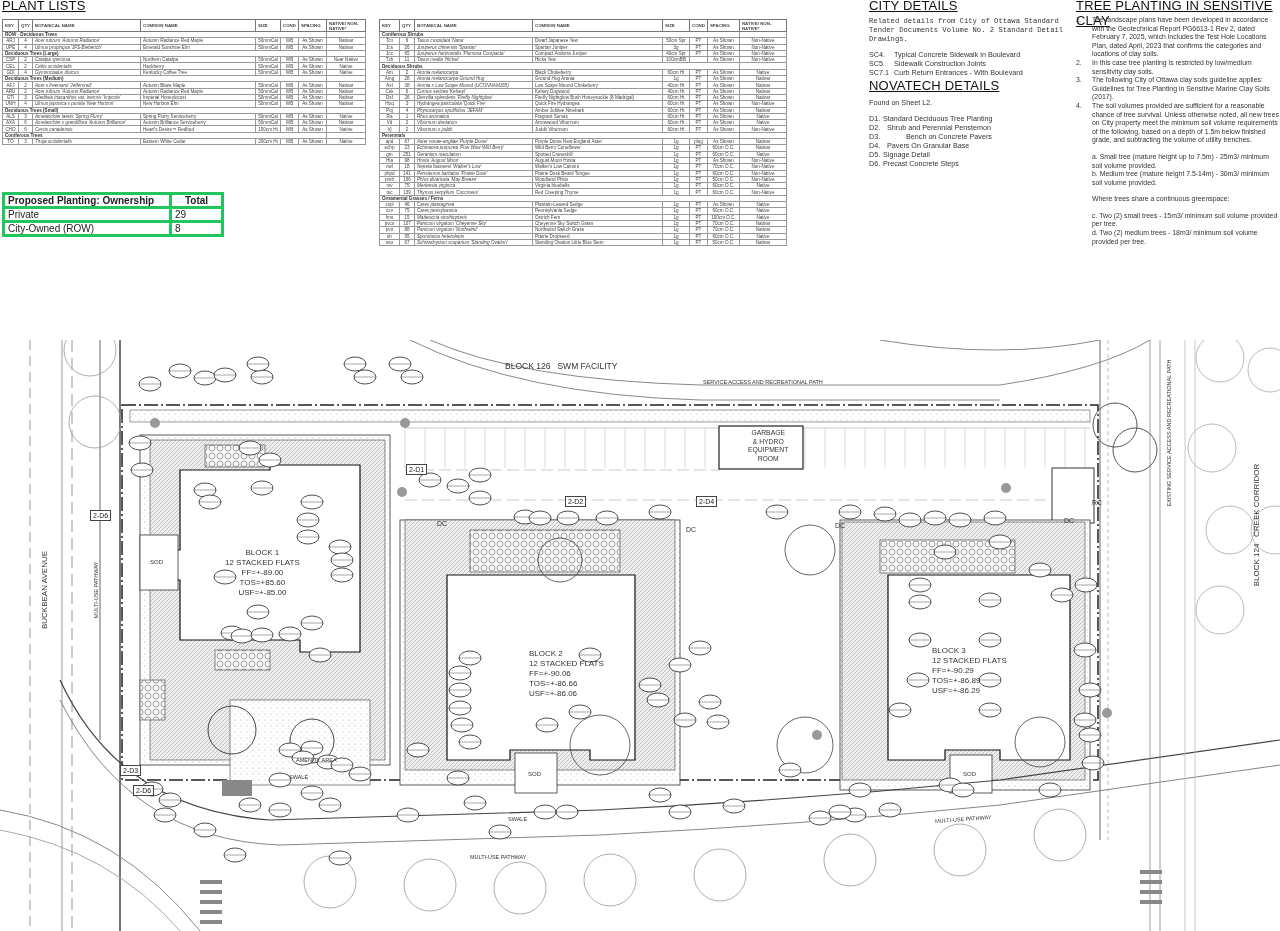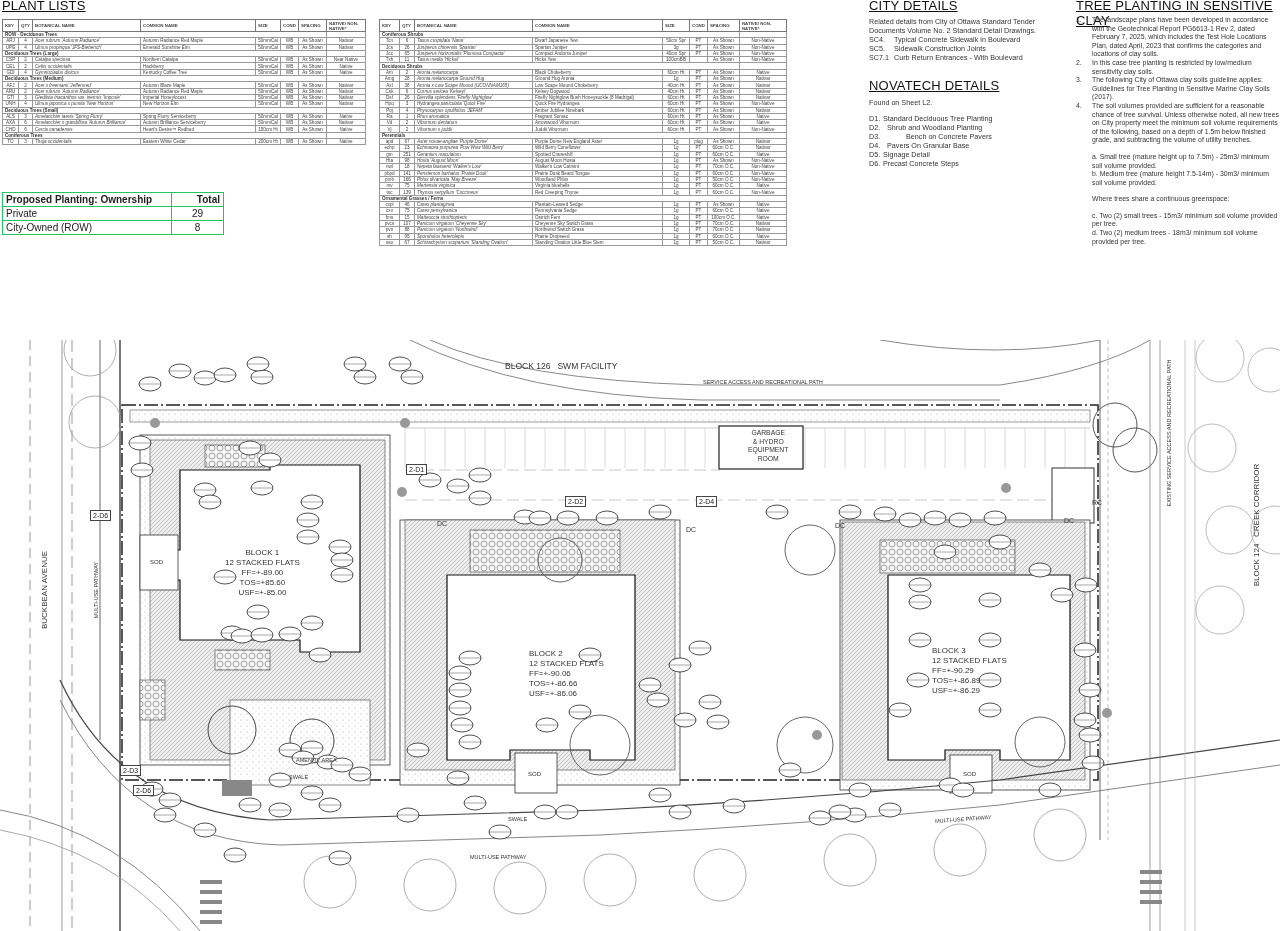--- a/index.html
+++ b/index.html
@@ -5,22 +5,22 @@
   * { box-sizing: border-box; margin: 0; padding: 0; }
   body { width: 1280px; height: 931px; background: #ffffff; font-family: "Liberation Sans", sans-serif; color: #222; position: relative; overflow: hidden; }
   .heading { position: absolute; font-size: 13px; text-decoration: underline; color: #111; letter-spacing: 0.2px; }
   table.pl { position: absolute; border-collapse: collapse; font-size: 4.6px; color: #444; }
   table.pl th { font-weight: bold; font-size: 4.4px; border: 0.6px solid #777; padding: 0.5px 2px; text-align: left; height: 9px; }
   table.pl td { border: 0.6px solid #999; padding: 0 2px; height: 6.3px; white-space: nowrap; }
   table.pl td.c { text-align: center; }
   table.pl td.bot { font-style: italic; }
   table.pl tr.cat td { font-weight: bold; color: #333; font-size: 4.6px; }
   table.own { position: absolute; border-collapse: collapse; font-size: 10px; color: #222; }
-  table.own td { border: 1px solid #22c55e; padding: 0 3px; height: 14px; margin-top: 48px; }
-  table.own td.n { text-align: center; width: 52px; }
+  table.own td { border: 3px solid #22c55e; padding: 0 3px; height: 14px; margin-top: 48px; }
+  table.own td.n { text-align: left; width: 52px; }
   table.own tr.h td { font-weight: bold; }
   .txt { position: absolute; font-size: 7.2px; color: #333; line-height: 9px; }
   .txt .row { display: flex; }
   .txt .k { width: 25px; flex: none; }
   .plan { position: absolute; left: 0; top: 340px; width: 1280px; height: 591px; padding-left: 20px; }
   .lbl { position: absolute; font-size: 7px; color: #333; text-align: center; line-height: 9px; }
   .blk { font-size: 8px; text-align: left; line-height: 10px; }
   .tag { position: absolute; border: 1px solid #444; background: #fff; font-size: 7px; padding: 0 2px; line-height: 9px; }
 </style>
 </head>
@@ -192,21 +192,21 @@
         <td class="c">As Shown</td>
         <td class="c">Native</td>
       </tr>
     </tbody>
 </table>
 
 <table class="own" style="left:2px;top:192px;width:222px;">
   <tbody>
       <tr class="h">
     <td>Proposed Planting: Ownership</td>
-    <td class="n" style="text-align:right">Total</td>
+    <td class="n" style="text-align:center">Total</td>
   </tr>
   <tr>
     <td>Private</td>
     <td class="n">29</td>
   </tr>
   <tr>
     <td>City-Owned (ROW)</td>
     <td class="n">8</td>
   </tr>
 </tbody>
@@ -540,21 +540,21 @@
         <td class="c">1g</td>
         <td class="c">PT</td>
         <td class="c">50cm O.C.</td>
         <td class="c">Nativar</td>
       </tr>
     </tbody>
 </table>
 
 <div class="heading" style="left:869px;top:-2px;">CITY DETAILS</div>
 <div class="txt" style="left:869px;top:17px;width:200px;">
-  <div style="">Related details from City of Ottawa Standard Tender Documents Volume No. 2 Standard Detail Drawings.</div>
+  <div style="margin-bottom:6px;font-family:Liberation Mono, monospace;">Related details from City of Ottawa Standard Tender Documents Volume No. 2 Standard Detail Drawings.</div>
   <div class="row">
       <span class="k">SC4.</span>
       <span>Typical Concrete Sidewalk in Boulevard</span>
     </div>
   <div class="row">
       <span class="k">SC5.</span>
       <span>Sidewalk Construction Joints</span>
     </div>
   <div class="row">
       <span class="k">SC7.1</span>
@@ -564,21 +564,21 @@
 
 <div class="heading" style="left:869px;top:78px;">NOVATECH DETAILS</div>
 <div class="txt" style="left:869px;top:98px;width:200px;">
   <div style="margin-bottom:7px;">Found on Sheet L2.</div>
   <div class="row">
       <span class="k" style="width:14px">D1.</span>
       <span>Standard Deciduous Tree Planting</span>
     </div>
   <div class="row">
       <span class="k" style="width:18px">D2.</span>
-      <span>Shrub and Woodland Planting</span>
+      <span>Shrub and Perennial Penstemon</span>
     </div>
   <div class="row">
       <span class="k" style="width:37px">D3.</span>
       <span>Bench on Concrete Pavers</span>
     </div>
   <div class="row">
       <span class="k" style="width:18px">D4.</span>
       <span>Pavers On Granular Base</span>
     </div>
   <div class="row">

